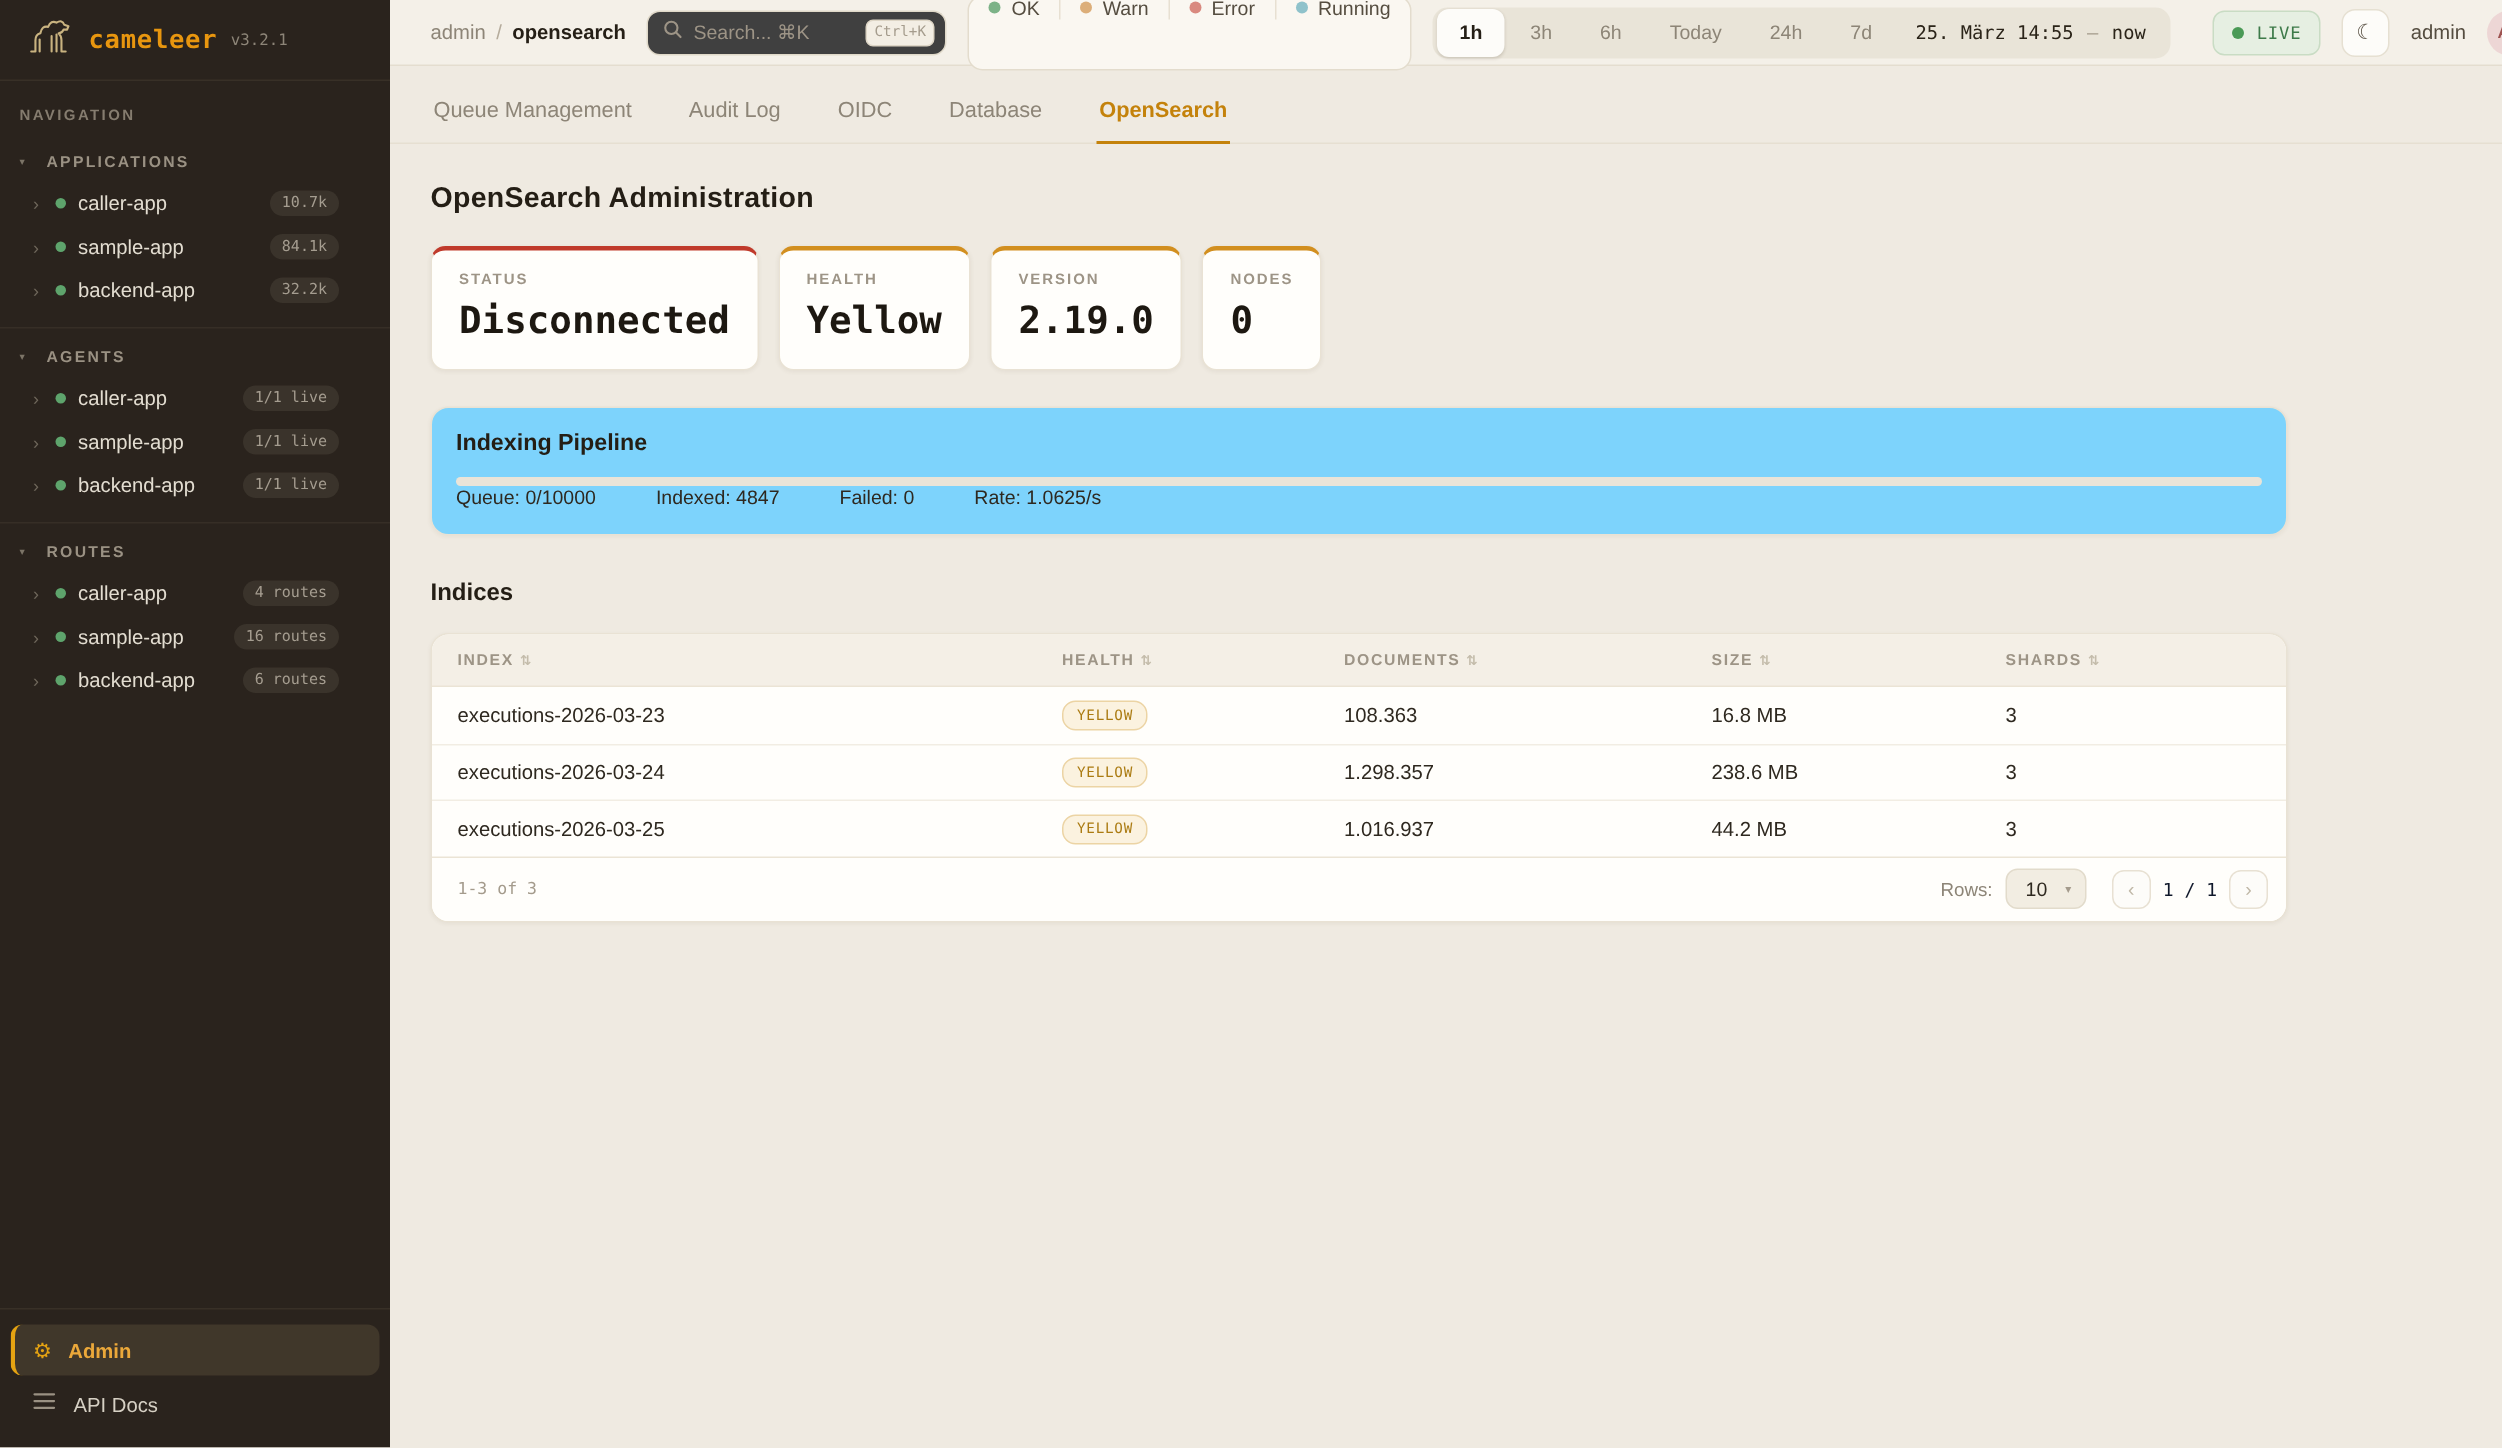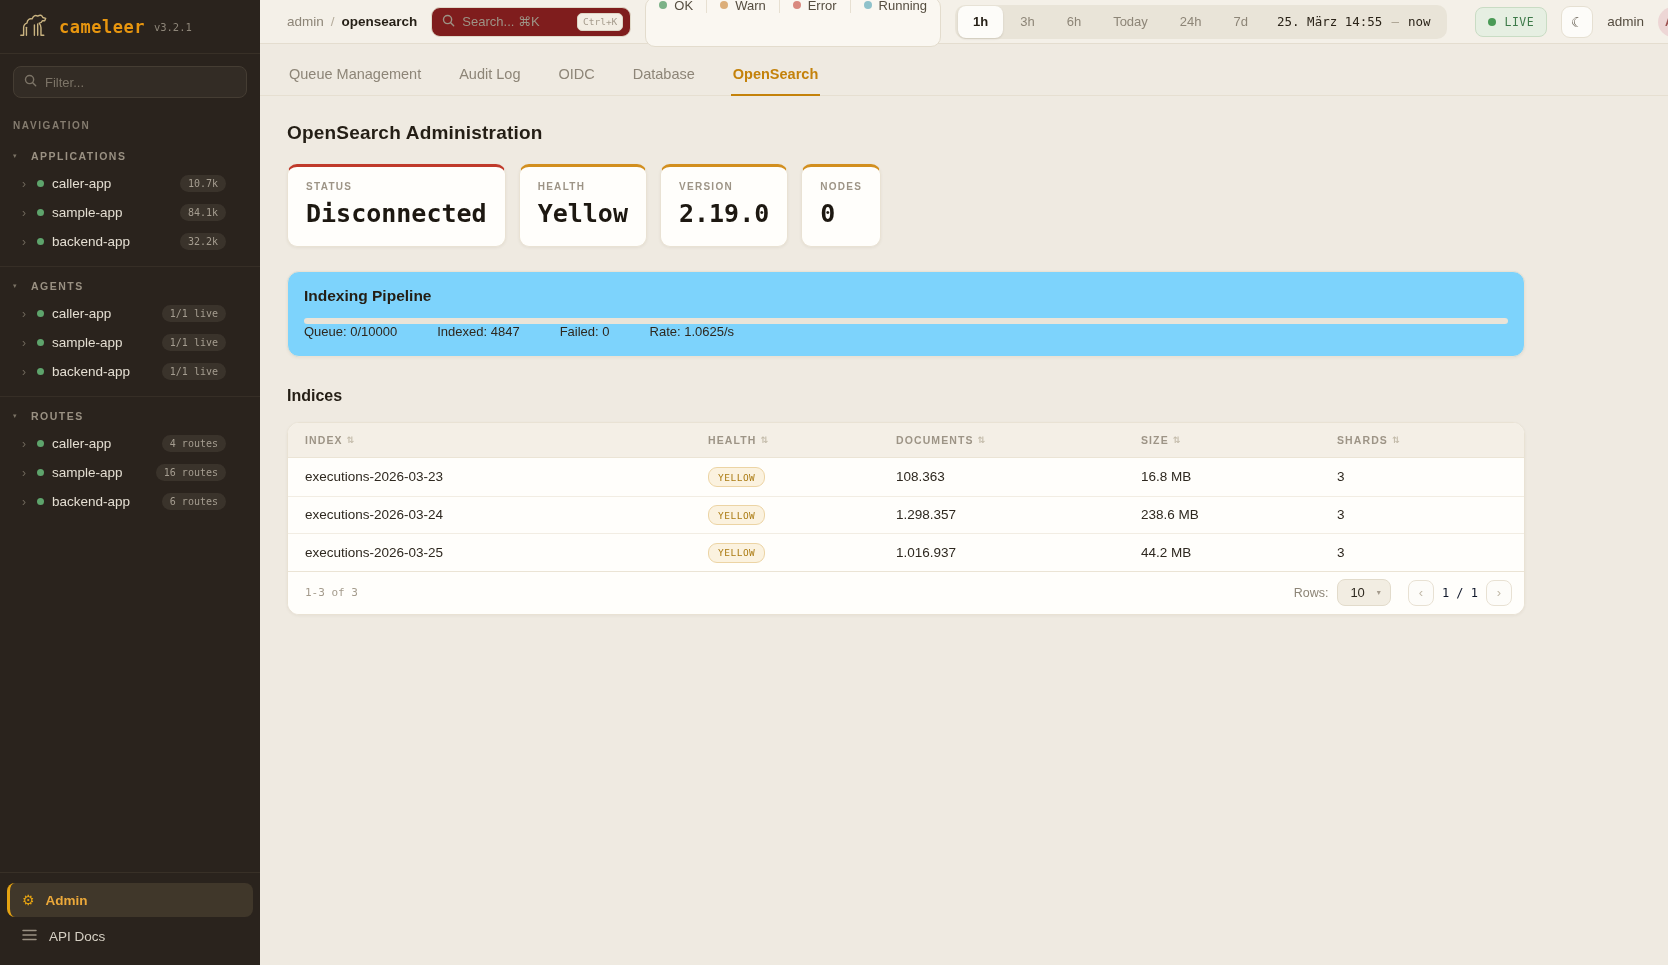--- a/index.html
+++ b/index.html
@@ -85,21 +85,21 @@
   .main { flex:1; display:flex; flex-direction:column; }
   .topbar {
     height:44px; background:#f4f0e8; border-bottom:1px solid #e4ddcf;
     display:flex; align-items:center; padding:0 24px 0 27px; gap:14px;
   }
   .breadcrumb { display:flex; align-items:center; gap:7px; font-size:13.5px; white-space:nowrap; }
   .crumb-section { color:#8d8577; }
   .crumb-sep { color:#b5ac9c; }
   .crumb-page { color:#251f16; font-weight:bold; }
   .searchbox {
-    width:200px; height:30px; background:#7f1d1d; border:1px solid #e0d9c9;
+    width:200px; height:30px; background:#404040; border:1px solid #e0d9c9;
     border-radius:9px; display:flex; align-items:center; gap:7px; padding:0 7px 0 10px;
     cursor:text;
   }
   .searchbox .ph { color:#9d9486; font-size:13px; flex:1; white-space:nowrap; }
   .searchbox kbd {
     font-family:"DejaVu Sans Mono","Liberation Mono",monospace;
     font-size:9.5px; color:#a59c8d; border:1px solid #ddd5c5;
     border-radius:5px; padding:2.5px 5px; background:#f3eee4;
   }
   .chips {
@@ -263,31 +263,20 @@
         <path d="M5 27 L8 27 L8 19 Q8 15 11.5 14 Q12.5 8.5 17 9.5 Q19 4.5 23 6.5 Q27 4 28.5 8 L31.5 9 L30.5 11.5 L28 11.5 Q27 14 24.5 14 Q26.5 16 26.5 19 L26.5 27 L29.5 27"></path>
         <path d="M11 27 V18.5"></path>
           <path d="M19.5 27 V16"></path>
           <path d="M23 27 V15"></path>
       </svg>
     </span>
     <span class="logo-name">cameleer</span>
     <span class="logo-version">v3.2.1</span>
   </div>
 
-  <div class="filter-wrap">
-    <div class="filter-box">
-      <span>
-        <svg width="13" height="13" viewBox="0 0 14 14" fill="none" stroke="#7c7467" stroke-width="1.5" stroke-linecap="round">
-          <circle cx="6" cy="6" r="4.4"></circle>
-            <path d="M9.4 9.4 L12.6 12.6"></path>
-        </svg>
-      </span>
-      <input placeholder="Filter..." style="">
-    </div>
-  </div>
 
   <div class="nav-label">NAVIGATION</div>
 
   <div class="nav-section">
     <div class="section-head">
       <span class="section-caret">▾</span>
       <span class="section-label">APPLICATIONS</span>
     </div>
     <div class="nav-item">
       <span class="item-chevron">›</span>

